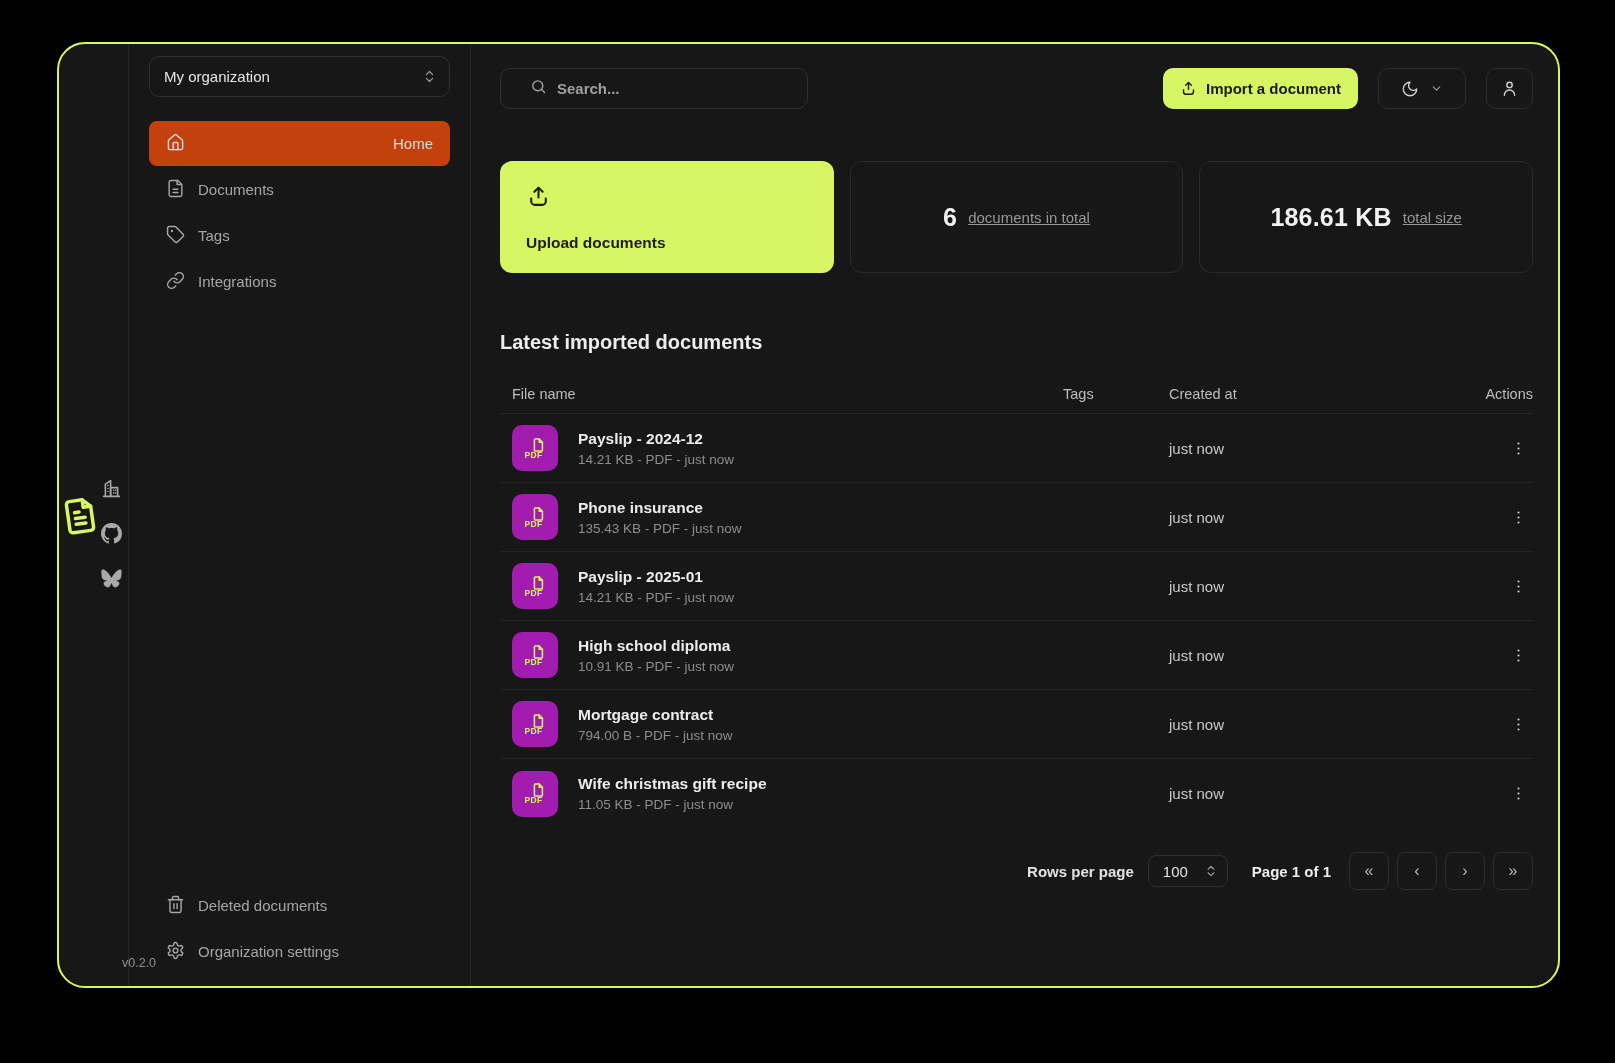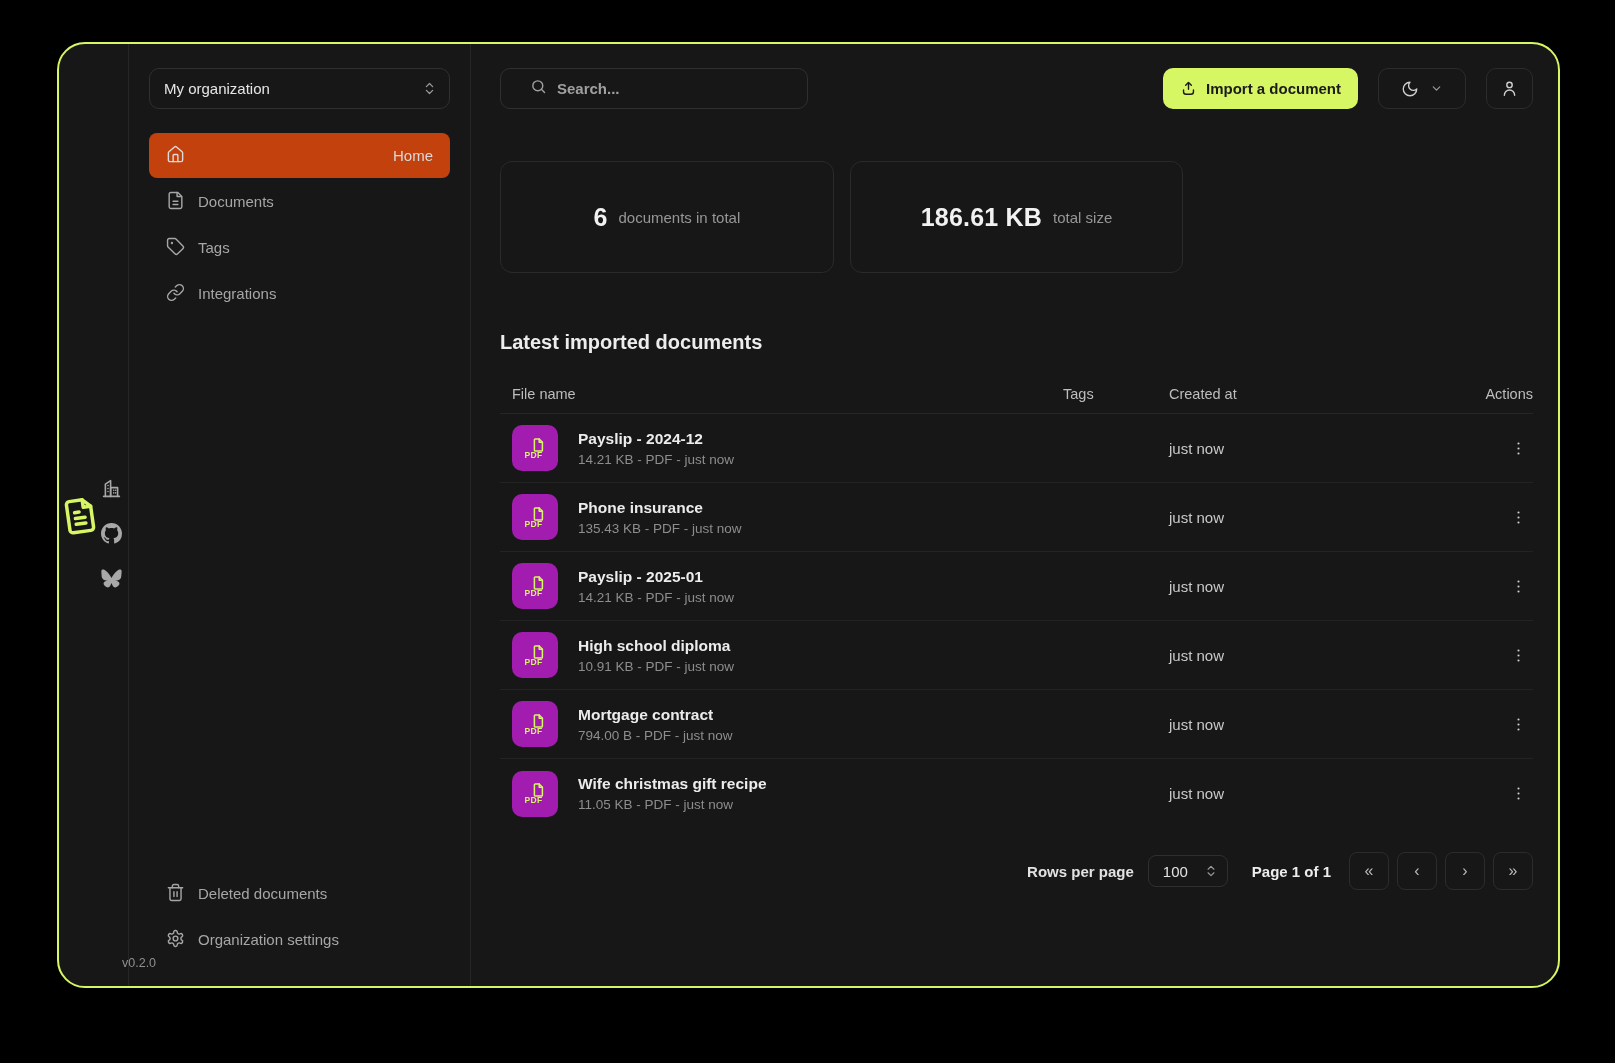--- a/index.html
+++ b/index.html
@@ -10,21 +10,21 @@
 
   
   .rail { width:70px; border-right:1px solid #262626; display:flex; flex-direction:row; align-items:center; padding:22px 0 16px; flex:none; }
   .logo { color:var(--accent); }
   .logo svg { width:42px; height:42px; transform:rotate(-8deg); }
   .rail-nav { margin-top:30px; display:flex; flex-direction:column; gap:24px; color:#a8a8a8; }
   .rail-icon svg { width:21px; height:21px; display:block; }
   .version { margin-top:auto; font-size:12.5px; color:#8f8f8f; }
 
   
-  .sidebar { width:342px; border-right:1px solid #262626; display:flex; flex-direction:column; padding:24px 20px; flex:none; }
+  .sidebar { width:342px; border-right:1px solid #262626; display:flex; flex-direction:column; padding:12px 20px; flex:none; }
   .org-select { height:41px; border:1px solid #303030; border-radius:10px; background:none; color:#e6e6e6;
                 font-size:15px; font-family:inherit; display:flex; align-items:center; justify-content:space-between; padding:0 12px 0 14px; cursor:pointer; }
   .org-select .chev { color:#9a9a9a; }
   .org-select svg { width:15px; height:15px; display:block; }
   .side-nav { margin-top:24px; display:flex; flex-direction:column; gap:1px; }
   .nav-item { height:45px; display:flex; align-items:center; gap:13px; padding:0 17px; border-radius:8px;
               color:#a6a6a6; font-size:15px; font-family:inherit; background:none; border:none; cursor:pointer; text-align:left; width:100%; }
   .nav-item.active { background:#c2410c; color:#dadada;justify-content:space-between; }
   .nav-item svg { width:19px; height:19px; flex:none; }
   .side-footer { margin-top:auto; display:flex; flex-direction:column; gap:1px; }
@@ -50,21 +50,21 @@
 
   
   .stats { margin-top:52px; display:grid; grid-template-columns:1fr 1fr 1fr; gap:16px; }
   .card { height:112px; border-radius:12px; }
   .upload-card { background:var(--accent); border:none; color:#1d1d1d; display:flex; flex-direction:column;
                  justify-content:space-between; align-items:flex-start; padding:23px 26px 21px; cursor:pointer; font-family:inherit; }
   .upload-card svg { width:25px; height:25px; }
   .upload-label { font-size:15.5px; font-weight:600; }
   .stat-card { border:1px solid #2a2a2a; display:flex; align-items:center; justify-content:center; gap:11px; }
   .stat-value { font-size:25px; font-weight:600; color:#f1f1f1; letter-spacing:.2px; }
-  .stat-label { font-size:15px; color:#979797; }
+  .stat-label { font-size:15px; color:#979797;text-decoration:underline; }
 
   .section-title { margin-top:58px; font-size:20px; font-weight:700; color:#ededed; }
 
   
   .thead { margin-top:20px; display:flex; align-items:center; height:40px; padding-left:12px;
            color:#bdbdbd; font-size:14.5px; border-bottom:1px solid #262626; }
   .col-file { flex:1; display:flex; align-items:center; gap:20px; min-width:0; }
   .col-tags { width:106px; flex:none; }
   .col-created { width:318px; flex:none; }
   .col-actions { width:46px; flex:none; display:flex; justify-content:flex-end; }
@@ -230,20 +230,28 @@
         <button class="icon-btn user-btn">
           <svg viewBox="0 0 24 24" fill="none" stroke="currentColor" stroke-width="1.8" stroke-linecap="round" stroke-linejoin="round">
             <circle cx="12" cy="7.5" r="3.4"></circle>
               <path d="M5.5 20.5a6.5 6.5 0 0 1 13 0"></path>
           </svg>
         </button>
       </div>
     </div>
 
     <div class="stats">
+      <button class="card upload-card">
+        <svg viewBox="0 0 24 24" fill="none" stroke="currentColor" stroke-width="2" stroke-linecap="round" stroke-linejoin="round">
+          <path d="M12 4v9"></path>
+            <path d="m8 7.5 4-4 4 4"></path>
+            <path d="M5 14v2.5A3.5 3.5 0 0 0 8.5 20h7a3.5 3.5 0 0 0 3.5-3.5V14"></path>
+        </svg>
+        <span class="upload-label">Upload documents</span>
+      </button>
       <div class="card stat-card">
         <span class="stat-value">6</span>
         <span class="stat-label">documents in total</span>
       </div>
       <div class="card stat-card">
         <span class="stat-value">186.61 KB</span>
         <span class="stat-label">total size</span>
       </div>
     </div>
 

